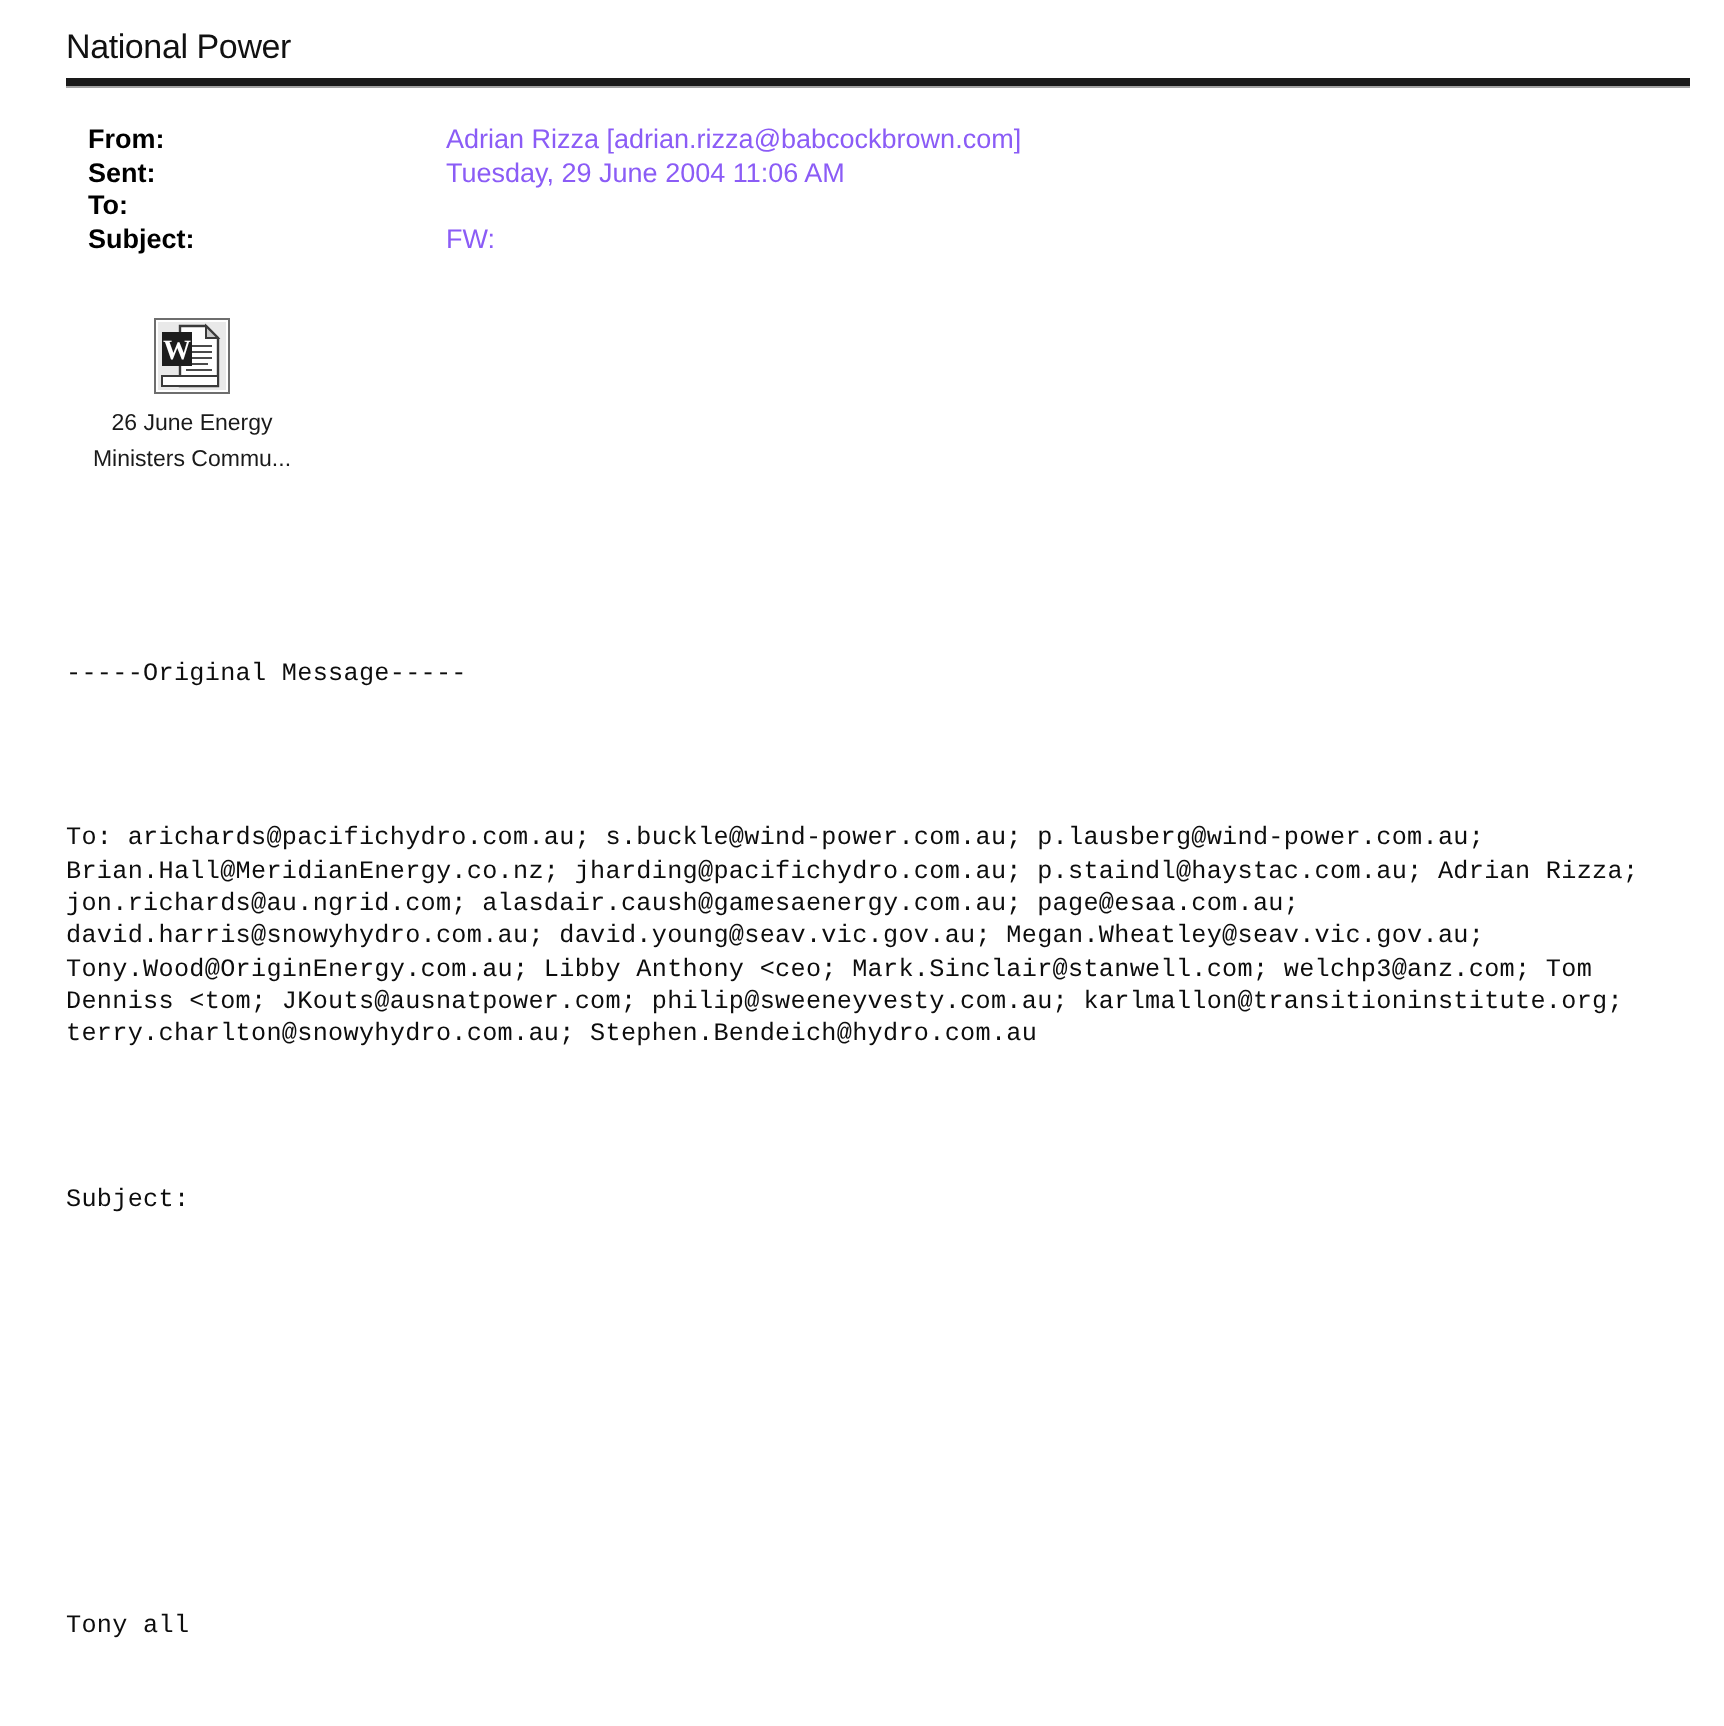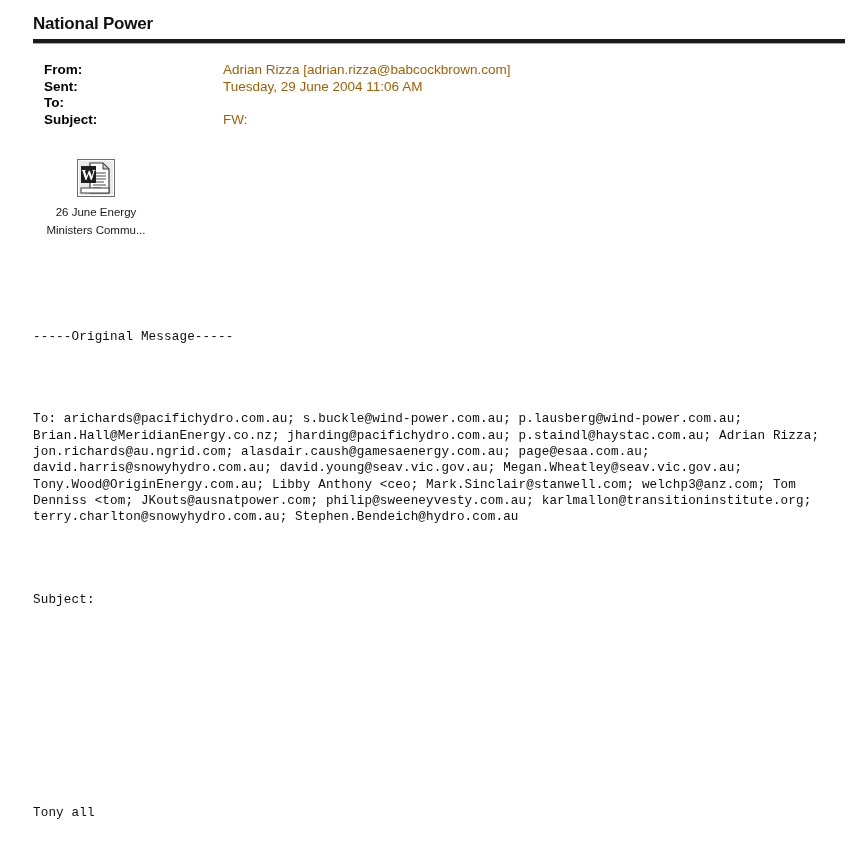--- a/index.html
+++ b/index.html
@@ -28,21 +28,21 @@
 
   
   .letterhead {
     position: absolute;
     left: 33px;
     top: 14px;
     width: 812px;
   }
   .letterhead-title {
     font-family: "Liberation Sans", sans-serif;
-    font-weight: bold;
+    font-weight: normal;
     font-size: 17px;
     letter-spacing: -0.2px;
     color: #111;
     line-height: 20px;
     margin: 0;
     padding-bottom: 2px;
   }
   .letterhead-rule {
     height: 4px;
     background: #1a1a1a;
@@ -69,21 +69,21 @@
     flex: 0 0 179px;
     font-family: "Liberation Sans", sans-serif;
     font-weight: bold;
     font-size: 13.5px;
     color: #000;
     white-space: nowrap;
   }
   .hdr-value {
     font-family: "Liberation Sans", sans-serif;
     font-size: 13.5px;
-    color: #a16207;
+    color: #8b5cf6;
     white-space: nowrap;
   }
 
   
   .attachment {
     position: absolute;
     left: 28px;
     top: 159px;
     width: 136px;
     text-align: center;

